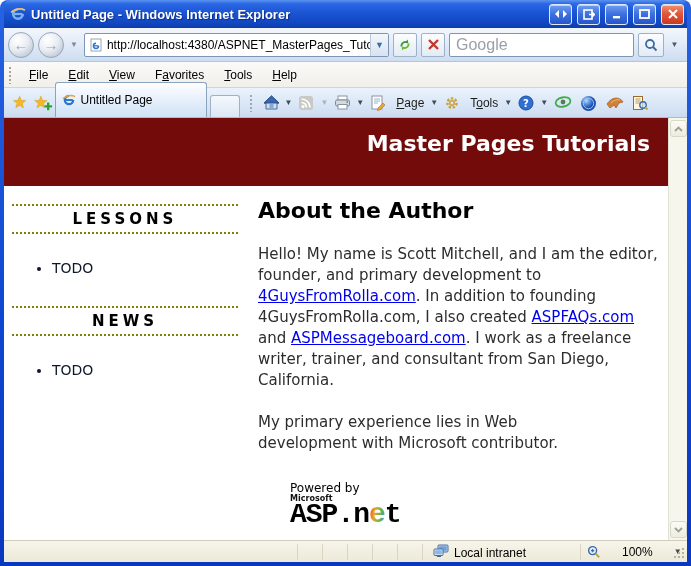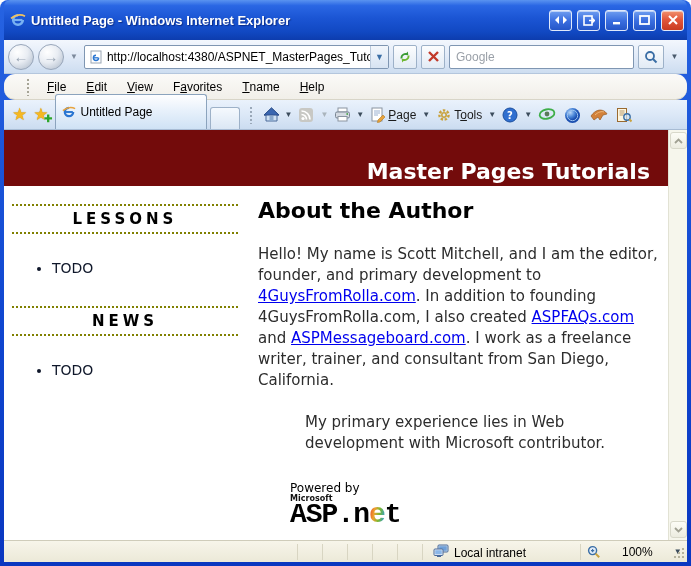--- a/index.html
+++ b/index.html
@@ -8,21 +8,21 @@
   .window{
     width:691px; height:566px;
     background:linear-gradient(180deg,#2663e2 0%,#0f45cf 60%,#0a37c0 100%);
     padding:0 4px 4px 4px;
     border-radius:8px 8px 0 0;
     display:flex; flex-direction:column;
   }
 
   
   .titlebar{
-    height:40px; display:flex; align-items:center; gap:5px;
+    height:28px; display:flex; align-items:center; gap:5px;
     background:linear-gradient(180deg,#5a93f0 0%,#2a67e4 14%,#1b55d4 45%,#1148c2 80%,#0d3cae 100%);
     border-radius:6px 6px 0 0; padding:0 3px 0 6px;
   }
   .title-text{ color:#fff; font-weight:bold; font-size:13px; text-shadow:1px 1px 1px #0b2d8a; flex:1;
     white-space:nowrap; overflow:hidden; }
   .tb-btn{
     width:23px; height:21px; border-radius:3px; border:1px solid #dfe9fb;
     background:linear-gradient(180deg,#6f9ef0 0%,#3b6fe0 50%,#2556c8 100%);
     display:flex; align-items:center; justify-content:center;
     color:#fff; font-size:11px; font-weight:bold; cursor:default;
@@ -59,35 +59,35 @@
   .mini-btn{
     width:24px; height:24px; border:1px solid #9db1c8; border-radius:2px;
     background:linear-gradient(180deg,#fcfdfe,#e2ebf5);
     display:flex; align-items:center; justify-content:center;
   }
   .search-box{
     width:185px; height:24px; background:#fff; border:1px solid #7f96b2; border-radius:2px;
     display:flex; align-items:center;
   }
   .search-box input{
-    flex:1; border:none; outline:none; font-size:12px; color:#333; padding:0 6px; min-width:0;
+    flex:1; border:none; outline:none; font-size:16px; color:#333; padding:0 6px; min-width:0;
     font-family:"Liberation Sans",sans-serif; background:transparent;
   }
   .search-box input::placeholder{ color:#9aa0a8; }
   .search-btn{
     width:26px; height:24px; border:1px solid #9db1c8; border-radius:2px;
     background:linear-gradient(180deg,#fcfdfe,#e2ebf5);
     display:flex; align-items:center; justify-content:center;
   }
   .search-caret{ width:13px; text-align:center; color:#4a5a6c; font-size:8px; }
 
   
   .menubar{
     height:26px; background:linear-gradient(180deg,#fbfaf8,#f1efe9);
-    border-bottom:1px solid #d8d5c8; display:flex; align-items:center; padding-left:20px;border-radius:11px;
+    border-bottom:1px solid #d8d5c8; display:flex; align-items:center; padding-left:2px;
   }
   .grip{ width:5px; height:18px; margin:0 6px 0 2px;
     background-image:radial-gradient(circle,#a6a496 1px,transparent 1.2px);
     background-size:4px 4px; background-repeat:repeat-y; }
   .menu-item{ font-size:12px; color:#000; padding:4px 10px; cursor:default; }
   .menu-item u{ text-decoration:underline; }
 
   
   .tabbar{
     height:30px; background:linear-gradient(180deg,#eaf2fc 0%,#dcE8f7 50%,#cbdcf0 100%);
@@ -103,51 +103,51 @@
     background:linear-gradient(180deg,#fefeff 0%,#e8f1fb 45%,#cfe2f5 100%);
     border:1px solid #8ba3bd; border-bottom:none; border-radius:3px 3px 0 0;
     display:flex; align-items:center; gap:5px; padding:0 6px; font-size:12px; color:#000;
   }
   .tab-stub{
     width:30px; height:22px; margin-left:3px;
     background:linear-gradient(180deg,#f5f9fe,#dbe7f4);
     border:1px solid #9db1c8; border-bottom:none; border-radius:3px 3px 0 0;
   }
   .cmdbar{ display:flex; align-items:center; height:100%; gap:2px; margin-left:6px; flex:1; }
-  .cmd-btn{ display:flex; align-items:center; gap:2px; padding:3px 4px; border-radius:2px; font-size:12px; color:#1c1c1c; }
+  .cmd-btn{ display:flex; align-items:center; gap:10px; padding:3px 4px; border-radius:2px; font-size:12px; color:#1c1c1c; }
   .cmd-caret{ font-size:8px; color:#3c4c5c; }
   .cmd-caret.dis{ color:#aab4bc; }
   .cmd-sep{ width:5px; height:18px; margin:0 3px;
     background-image:radial-gradient(circle,#9aa8b8 1px,transparent 1.2px);
     background-size:4px 4px; background-repeat:repeat-y; }
 
   
   .content{ flex:1; background:#fff; display:flex; overflow:hidden; position:relative; }
   .page{ flex:1; overflow:hidden; font-family:"DejaVu Sans",sans-serif; }
   .banner{
-    height:56px; color:#fff; text-align:right;
-    padding:29px 18px 0 0; font-size:22px; font-weight:bold; letter-spacing:0;
+    height:68px; color:#fff; text-align:right;
+    padding:13px 18px 0 0; font-size:22px; font-weight:bold; letter-spacing:0;
     font-family:"DejaVu Sans",sans-serif;
   }
   .columns{ display:flex; }
   .sidebar{ width:252px; padding-top:10px; }
   .side-heading{
     margin:8px 8px 0 8px; padding:4px 0; text-align:center;
     font-size:15px; font-weight:bold; letter-spacing:4px; color:#000;
     border-top:2px dotted #808000; border-bottom:2px dotted #808000;
   }
   .side-heading.second{ margin-top:30px; }
   .side-list{ margin:26px 0 0 48px; font-size:14px; color:#0f172a; }
   .side-list li{ margin-bottom:4px; }
   .article{ flex:1; padding:12px 6px 0 12px; }
   .article h1{ font-size:22px; font-weight:bold; color:#000; font-family:"DejaVu Sans",sans-serif; }
   .article p{ margin-top:21px; width:404px; font-size:15px; line-height:21px; color:#2d2d2d; }
   .article a{ color:#0000EE; text-decoration:underline; cursor:pointer; }
   .p2 div{ font-size:15px; line-height:21px; color:#2d2d2d; }
-  .p2{ margin-top:21px;margin-left:47px; }
+  .p2{ margin-top:21px; }
   .logo{ margin:27px 0 0 32px; }
   .logo .powered{ font-size:12px; color:#000; }
   .logo .ms{ font-size:8px; font-weight:bold; color:#111; letter-spacing:0; line-height:7px; }
   .logo .brand{ font-size:28px; font-weight:800; color:#000; letter-spacing:-1px; line-height:26px;
     font-family:Liberation Mono, monospace; }
   .logo .brand .e{
     background:linear-gradient(100deg,#e34b24 10%,#f0a030 35%,#7cb82f 60%,#2e9fd4 90%);
     -webkit-background-clip:text; background-clip:text; color:transparent; font-weight:800;
   }
 
@@ -262,21 +262,21 @@
     </span>
     <span class="search-caret">▼</span>
   </div>
 
   <div class="menubar">
     <span class="grip"></span>
     <span class="menu-item"><span></span><u>F</u><span>ile</span></span>
     <span class="menu-item"><span></span><u>E</u><span>dit</span></span>
     <span class="menu-item"><span></span><u>V</u><span>iew</span></span>
     <span class="menu-item"><span>F</span><u>a</u><span>vorites</span></span>
-    <span class="menu-item"><span></span><u>T</u><span>name</span></span>
+    <span class="menu-item"><span></span><u>T</u><span>ools</span></span>
     <span class="menu-item"><span></span><u>H</u><span>elp</span></span>
   </div>
 
   <div class="tabbar">
     <div class="fav-btns">
       <span class="star">★</span>
       <span class="star star-add">★<span class="plus">✚</span></span>
     </div>
     <div class="tab">
       <span class="icon14">

